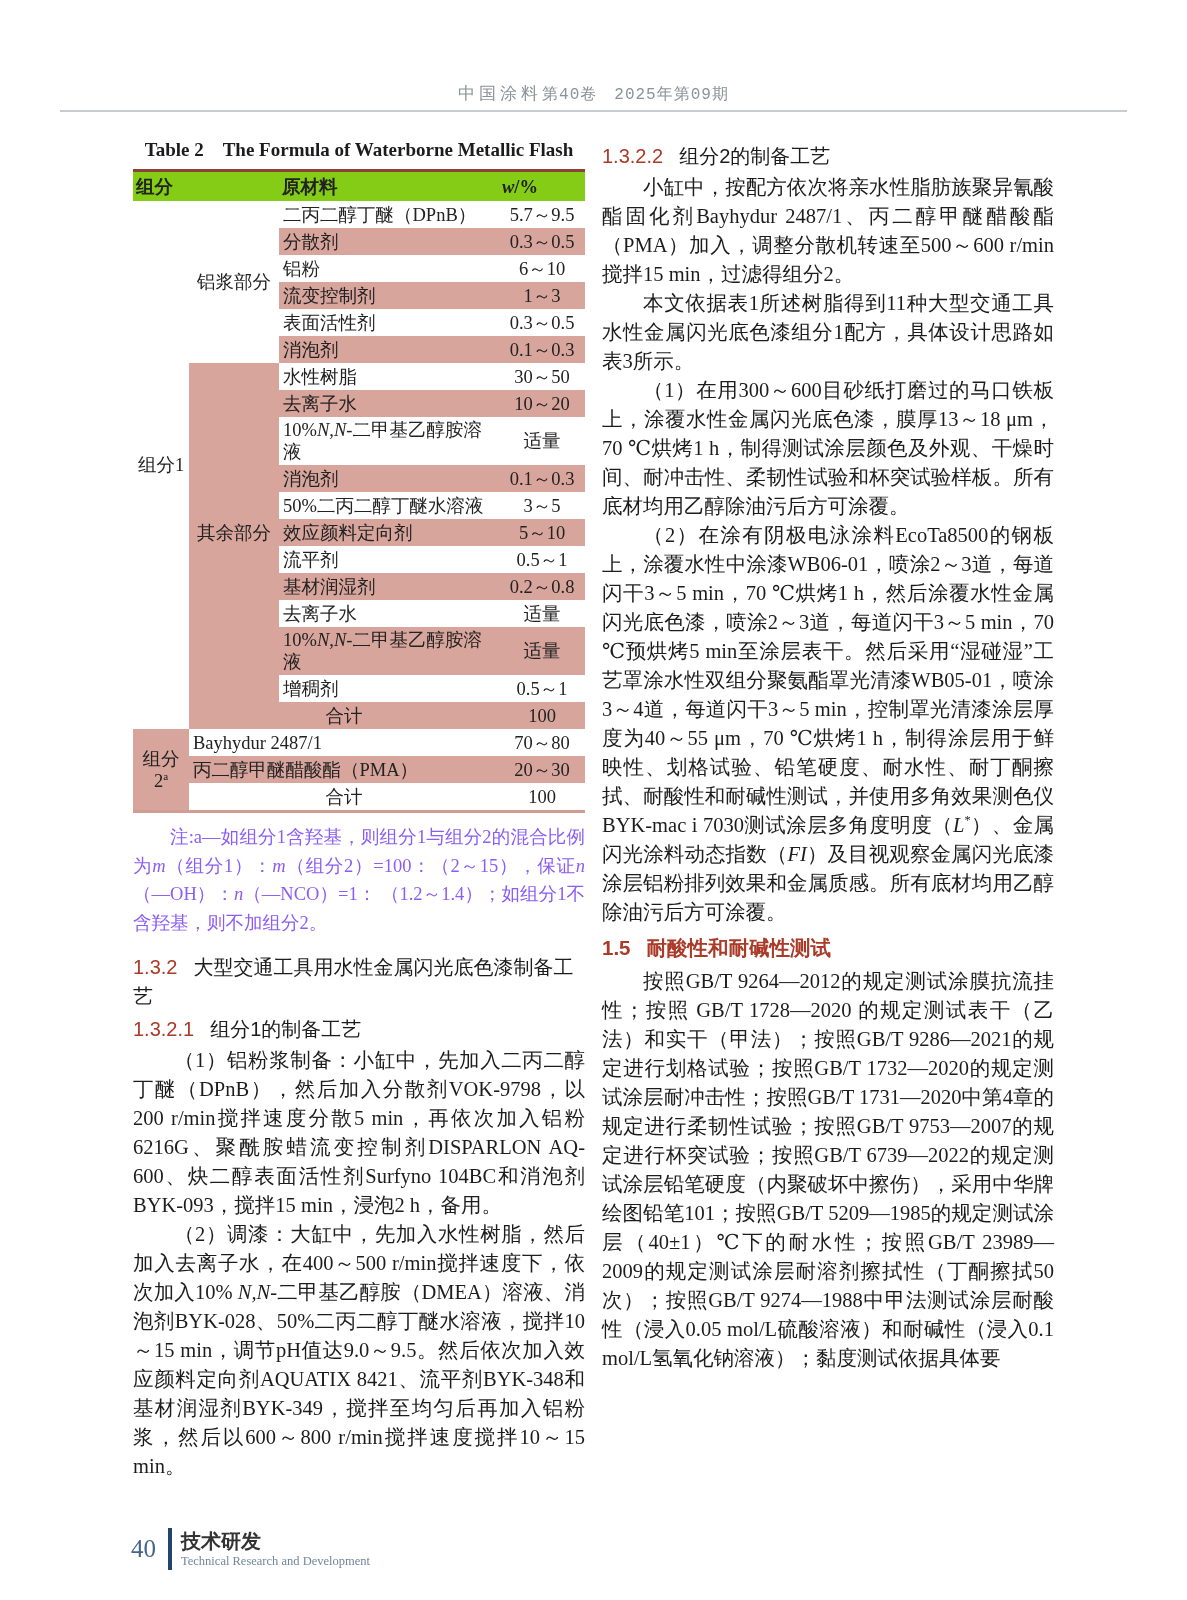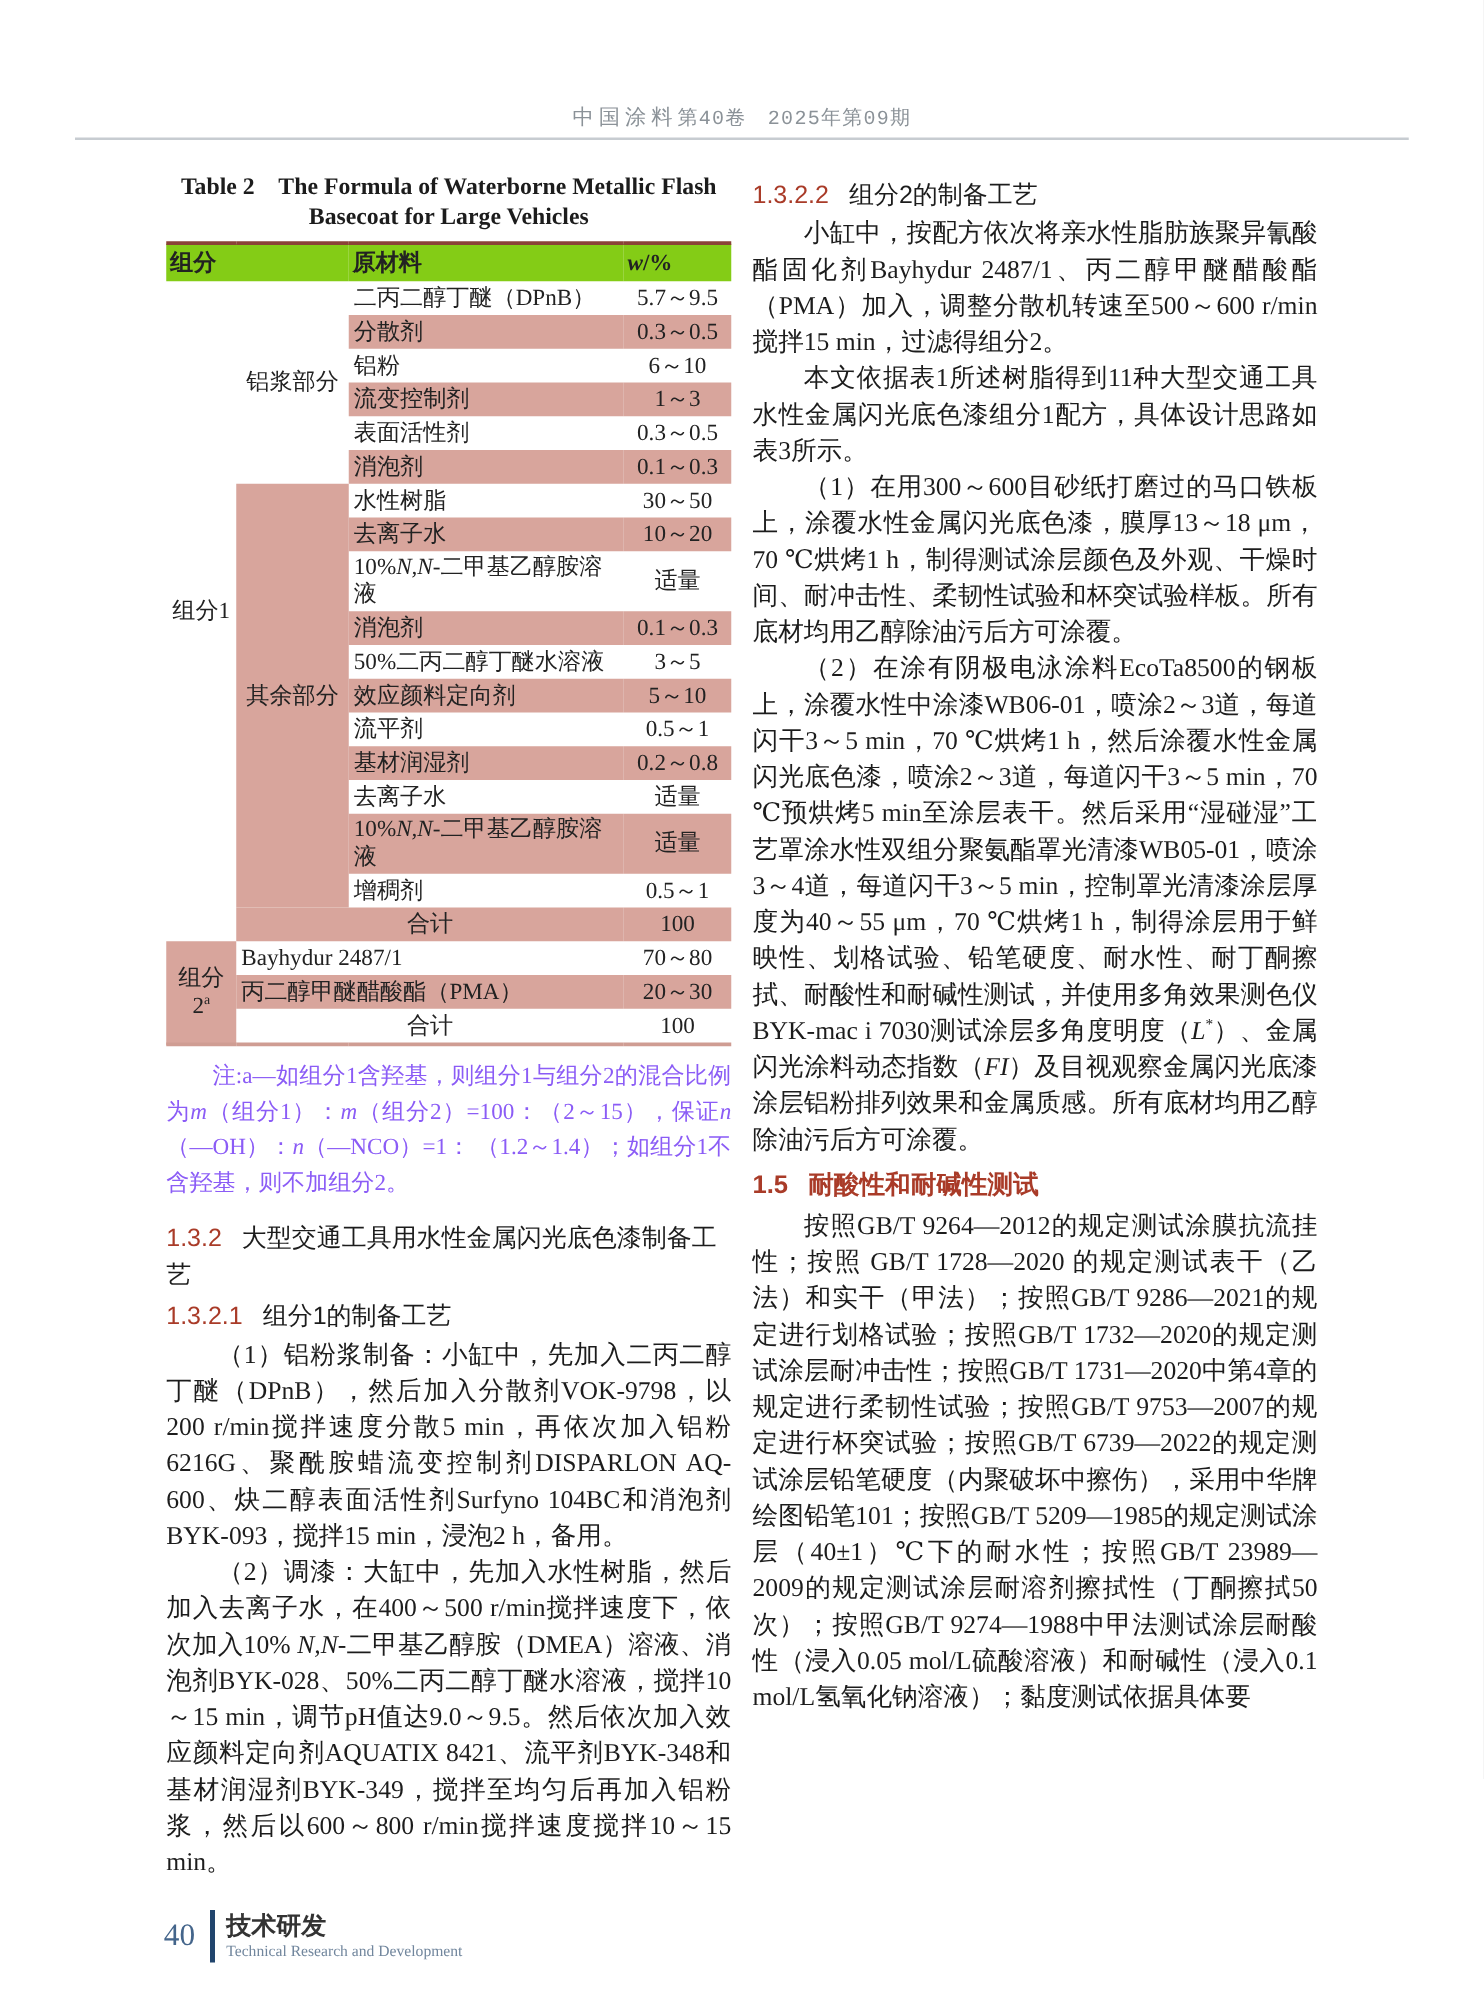--- a/index.html
+++ b/index.html
@@ -67,21 +67,20 @@
 
   <div class="pg-header">
     <span class="journal-name">中国涂料</span>
     <span class="issue-info">第40卷　2025年第09期</span>
   </div>
   <div class="header-rule"></div>
 
   <div class="col col-left">
 
     <p class="t2-title-en">Table 2　The Formula of Waterborne Metallic Flash</p>
-    <p class="t2-title-en">Basecoat for Large Vehicles</p>
 
     <table class="t2">
       <colgroup>
           <col style="width:56px">
           <col style="width:90px">
           <col style="width:220px">
           <col style="width:86px">
         </colgroup>
       <tbody>
           <tr class="thead">

